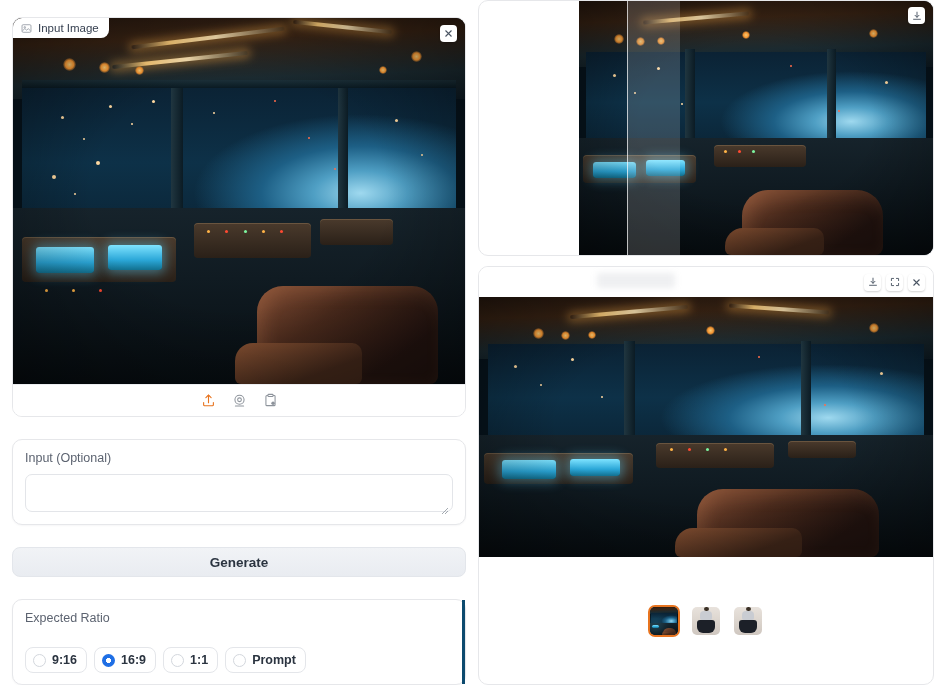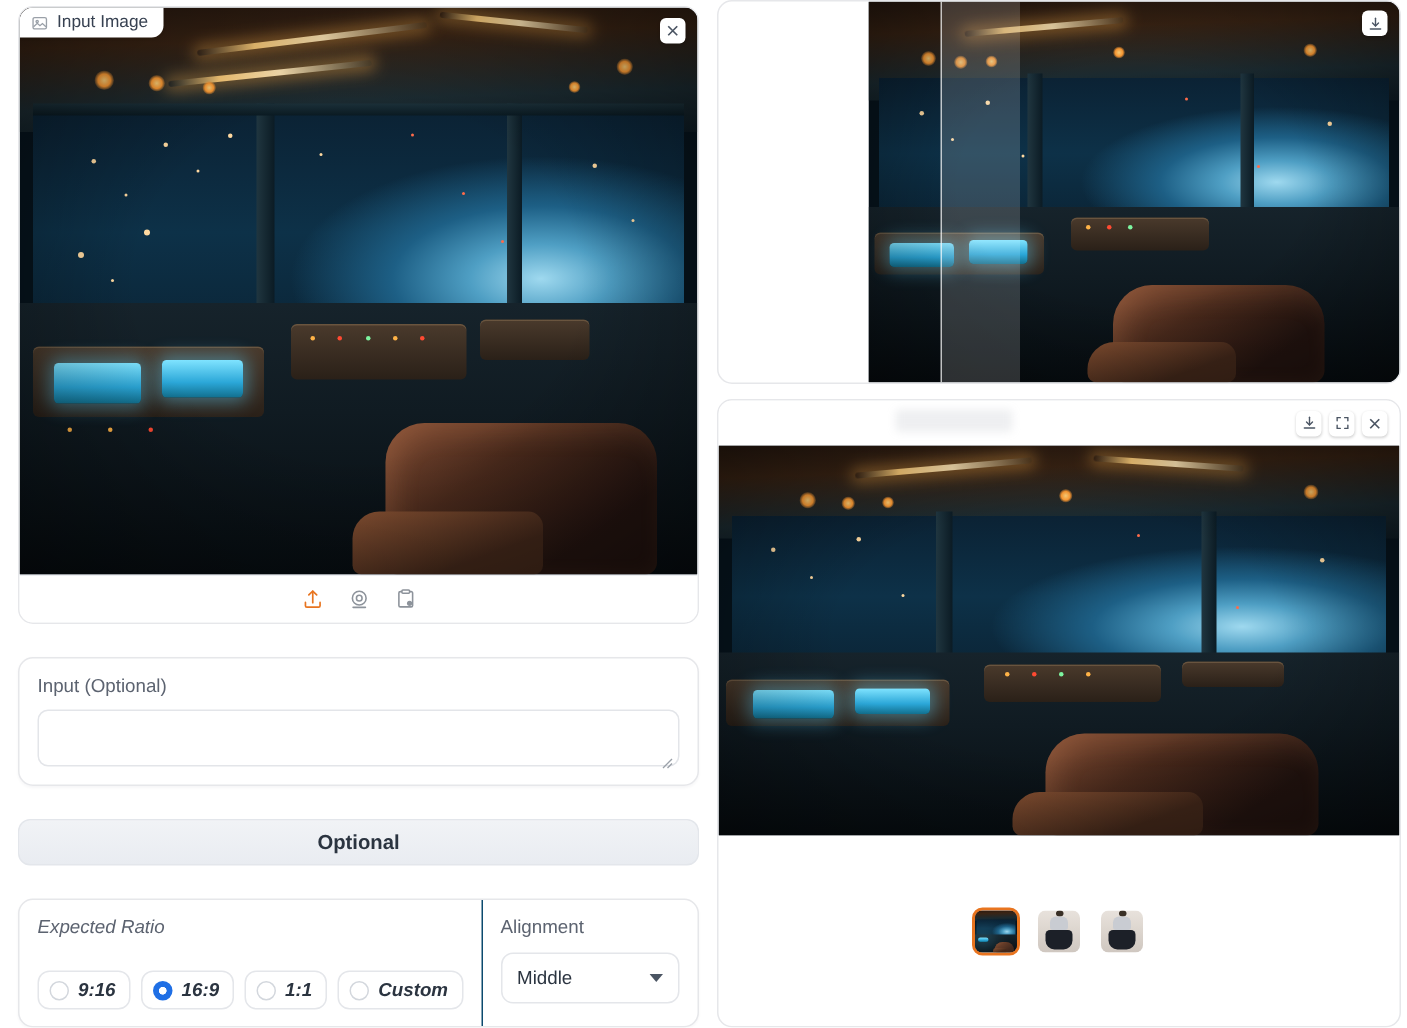--- a/index.html
+++ b/index.html
@@ -7,21 +7,21 @@
     width: 938px; height: 685px;
     background: #ffffff;
     font-family: "Liberation Sans", sans-serif;
     overflow: hidden;
   }
   .page { position: relative; width: 938px; height: 685px; display: flex; }
 
   
   .left-col {
     width: 478px; height: 685px;
-    padding: 4px 12px 0 12px;
+    padding: 17px 12px 0 12px;
     display: flex; flex-direction: column;
     gap: 22px;
     background: #fff;
   }
 
   .card {
     background: #fff;
     border: 1px solid #e6e7ea;
     border-radius: 10px;
     box-shadow: 0 1px 2px rgba(16,24,40,.04);
@@ -150,21 +150,21 @@
     background: linear-gradient(180deg,#f1f3f6,#e9ecf1);
     border: 1px solid #e3e6eb; border-radius: 8px;
     font-size: 13.5px; font-weight: bold; color: #2b3440;
     cursor: pointer;
     display: flex; align-items: center; justify-content: center;
     font-family: "Liberation Sans", sans-serif;
   }
 
   
   .options-card { display: flex; height: 100px; }
-  .opt-left { flex: 1 1 auto; padding: 11px 12px; border-right: 1px solid #0c4a6e; font-style: italic; }
+  .opt-left { flex: 1 1 auto; padding: 11px 12px; border-right: 3px solid #0c4a6e; }
   .opt-right { width: 160px; padding: 11px 12px; }
   .opt-label { font-size: 12.5px; color: #5c6370; margin-bottom: 10px; }
   .radio-row { display: flex; gap: 7px; margin-top: 22px; }
   .radio-pill {
     display: flex; align-items: center; gap: 6px;
     border: 1px solid #e4e6ea; border-radius: 8px;
     padding: 5px 9px 5px 7px;
     background: #fff; cursor: pointer;
   }
   .radio-dot {
@@ -374,54 +374,43 @@
       <div class="prompt-box">
         <span class="resize-grip">
           <svg width="8" height="8" viewBox="0 0 8 8" stroke="#9aa0a8" stroke-width=".9">
             <path d="M7 1L1 7M7 4L4 7"></path>
           </svg>
         </span>
       </div>
     </div>
 
     <button class="generate-btn">
-      <span>Optional</span>
+      <span>Generate</span>
     </button>
 
     <div class="card options-card">
       <div class="opt-left">
         <div class="opt-label">Expected Ratio</div>
         <div class="radio-row">
           <label class="radio-pill">
             <span class="radio-dot"></span>
             <span class="radio-txt">9:16</span>
           </label>
           <label class="radio-pill">
             <span class="radio-dot on"></span>
             <span class="radio-txt">16:9</span>
           </label>
           <label class="radio-pill">
             <span class="radio-dot"></span>
             <span class="radio-txt">1:1</span>
           </label>
           <label class="radio-pill">
             <span class="radio-dot"></span>
-            <span class="radio-txt">Custom</span>
+            <span class="radio-txt">Prompt</span>
           </label>
-        </div>
-      </div>
-      <div class="opt-right">
-        <div class="opt-label">Alignment</div>
-        <div class="select-box">
-          <span class="select-val">Middle</span>
-          <span class="caret">
-            <svg width="9" height="6" viewBox="0 0 10 6" fill="#4b5563">
-                <path d="M0 0h10L5 6z"></path>
-              </svg>
-          </span>
         </div>
       </div>
     </div>
   </div>
 
   <div class="right-col">
 
     <div class="compare-card">
       <div class="compare-img">
         <div class="cockpit">

